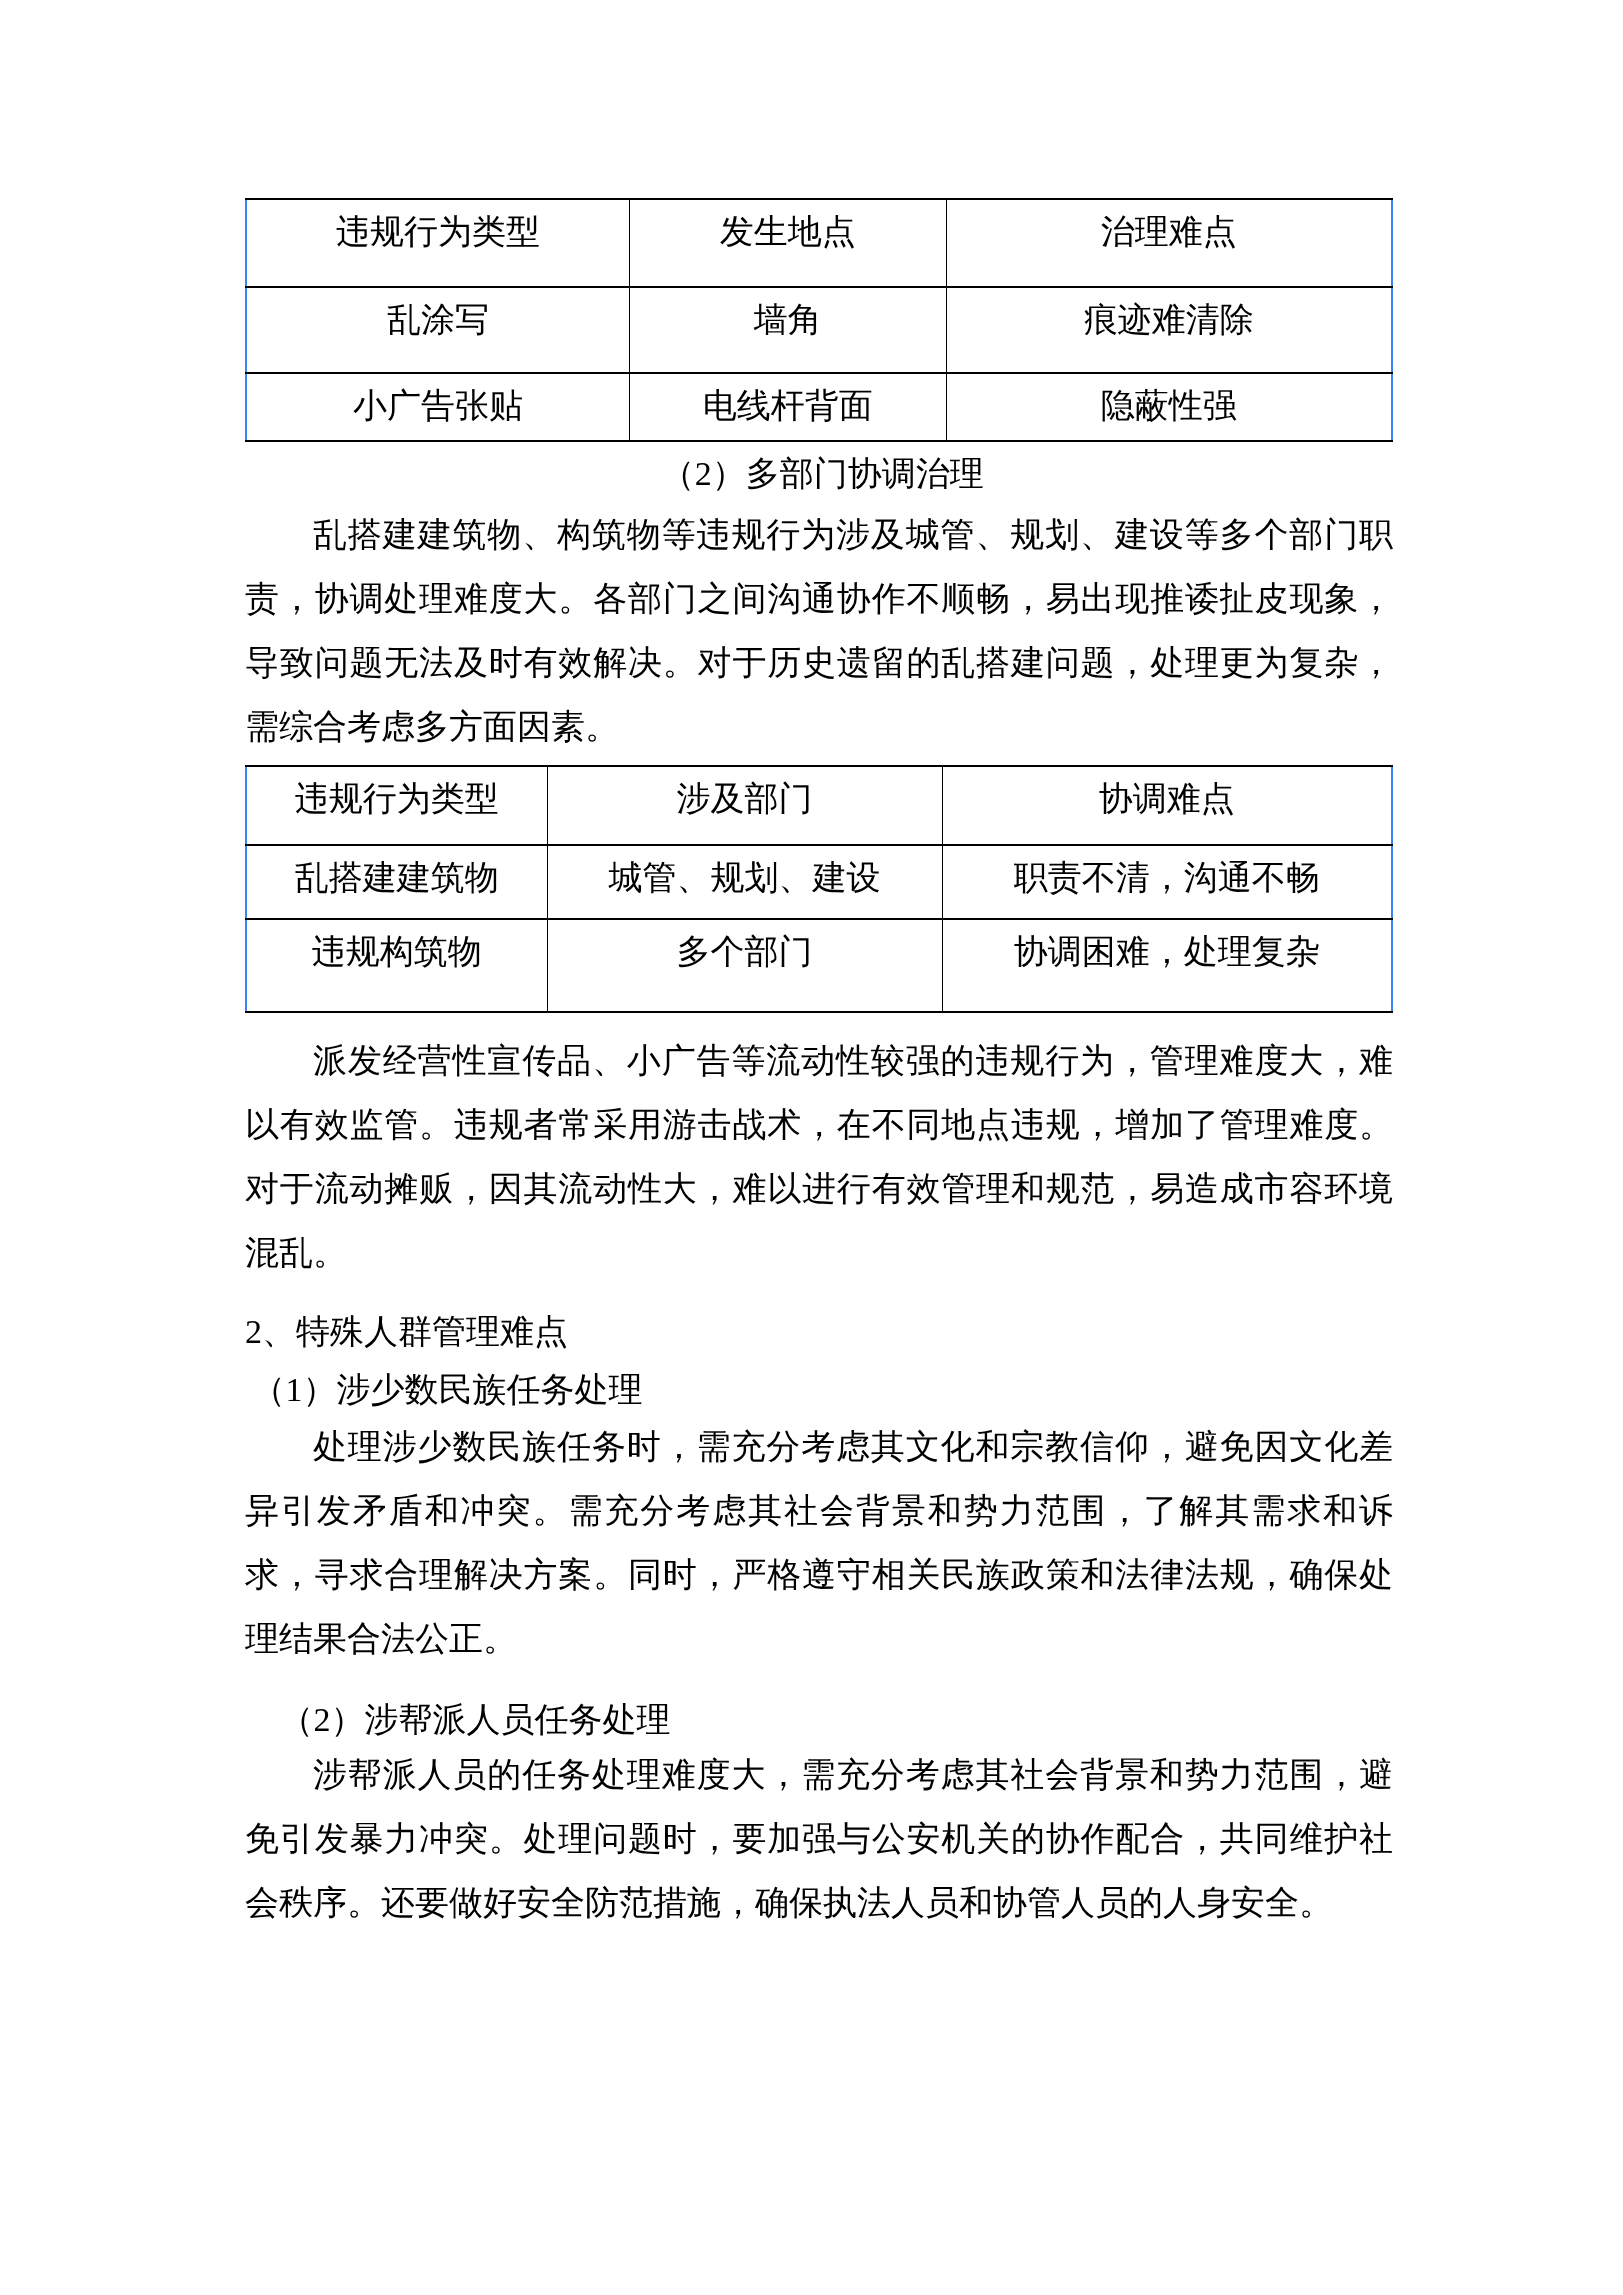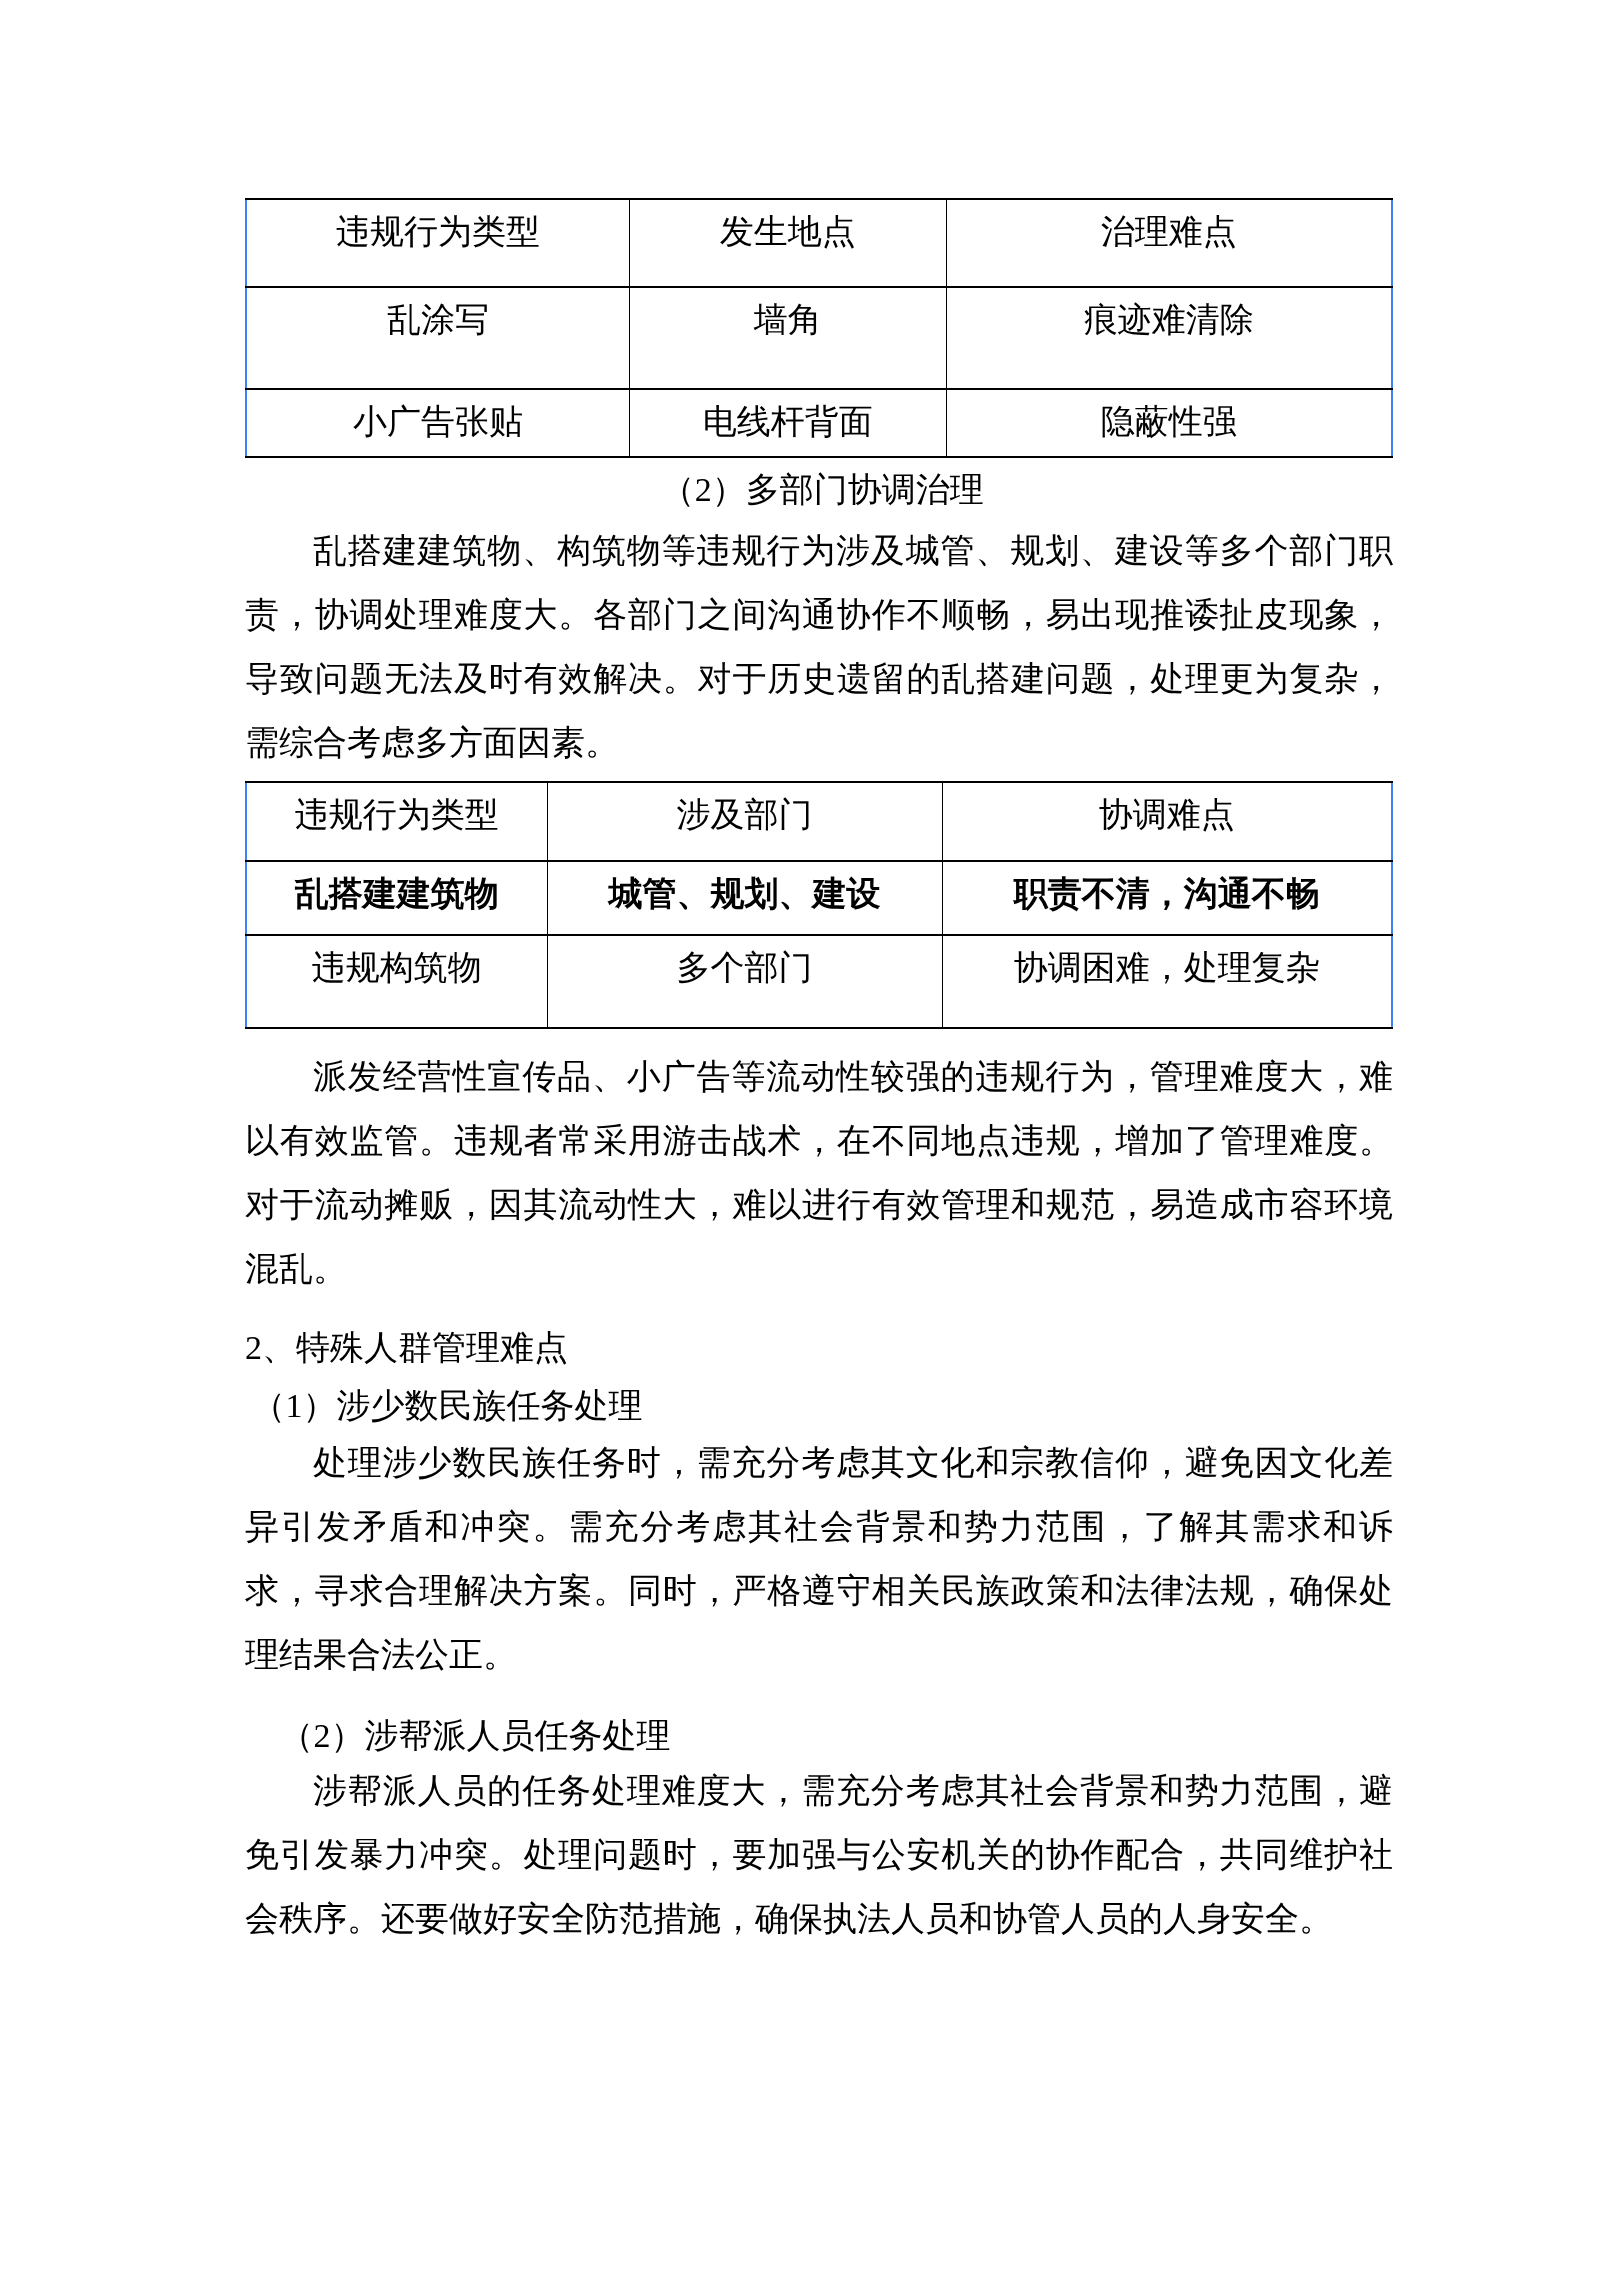--- a/index.html
+++ b/index.html
@@ -27,25 +27,25 @@
     text-align:center;
     font-size:34px;
     line-height:42px;
     padding:10.5px 2.6px 0 2.6px;
     overflow:hidden;
   }
   table.doc-table{border:2px solid #3b82f6;}
   #table1{margin-top:198px;}
   #table1 tr.hdr{height:88px;}
   #table1 tr.r1{height:87px;}
-  #table1 tr.r2{height:102px;}
+  #table1 tr.r2{height:86px;}
   #table1 tr.r3{height:68px;}
   #table2{margin-top:6.5px;}
   #table2 tr.hdr{height:79px;}
-  #table2 tr.r1{height:74px;font-weight:bold;}
+  #table2 tr.r1{height:74px;}
   #table2 tr.r2{height:93px;}
   .heading{
     font-size:34px;
     line-height:42px;
     padding-left:6.5px;
     white-space:nowrap;
   }
   .heading.no-indent{padding-left:0;}
   .para{
     font-size:34px;

